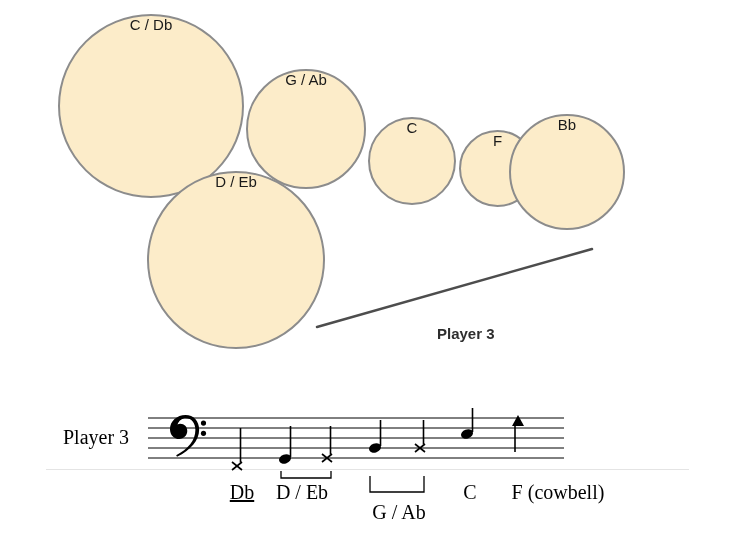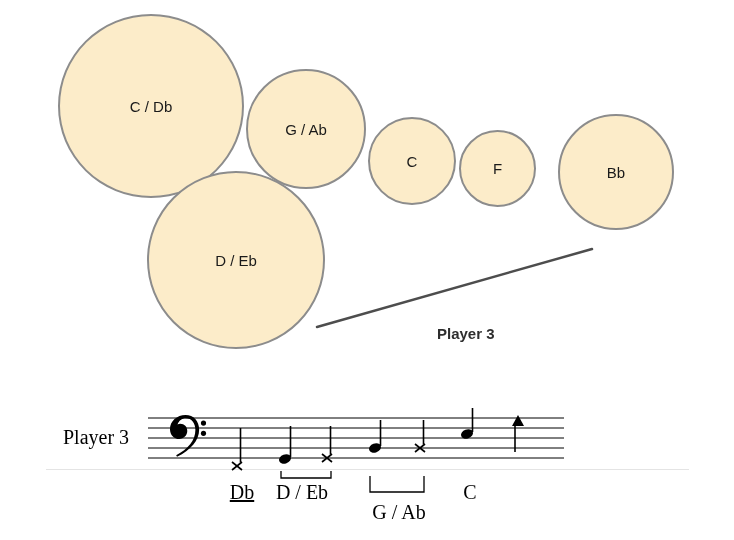--- a/index.html
+++ b/index.html
@@ -15,33 +15,32 @@
     overflow: hidden;
     font-family: "Liberation Sans", sans-serif;
   }
   .circle {
     position: absolute;
     box-sizing: border-box;
     border-radius: 50%;
     background: var(--circle-fill, #fcecc9);
     border: 2px solid var(--circle-border, #8c8c8c);
     display: flex;
-    align-items: center;
     justify-content: center;
   }
   .circle-label {
     font-size: 15px;
     color: #1a1a1a;
     white-space: nowrap;
   }
   #circle-c-db  { left: 58px;  top: 14px;  width: 186px; height: 184px; }
   #circle-g-ab  { left: 246px; top: 69px;  width: 120px; height: 120px; }
   #circle-c     { left: 368px; top: 117px; width: 88px;  height: 88px; }
   #circle-f     { left: 459px; top: 130px; width: 77px;  height: 77px; }
-  #circle-bb    { left: 558px; top: 114px; width: 116px; height: 116px; }
+  #circle-bb    { left: 509px; top: 114px; width: 116px; height: 116px; }
   #circle-d-eb  { left: 147px; top: 171px; width: 178px; height: 178px; }
 
   #pointer-line-svg {
     position: absolute;
     left: 310px;
     top: 240px;
     width: 290px;
     height: 95px;
   }
   #diagram-player-label {
@@ -187,14 +186,15 @@
     <g>
       <polygon points="372,26 384,26 378,15" fill="#000"></polygon>
       <line class="stem" x1="375" y1="26" x2="375" y2="52"></line>
     </g>
   </svg>
 
   <div class="note-label" id="label-db">Db</div>
   <div class="note-label" id="label-d-eb">D / Eb</div>
   <div class="note-label" id="label-g-ab">G / Ab</div>
   <div class="note-label" id="label-c">C</div>
+  <div class="note-label" id="label-f-cowbell">F (cowbell)</div>
 
 </div>
 
 </body></html>

